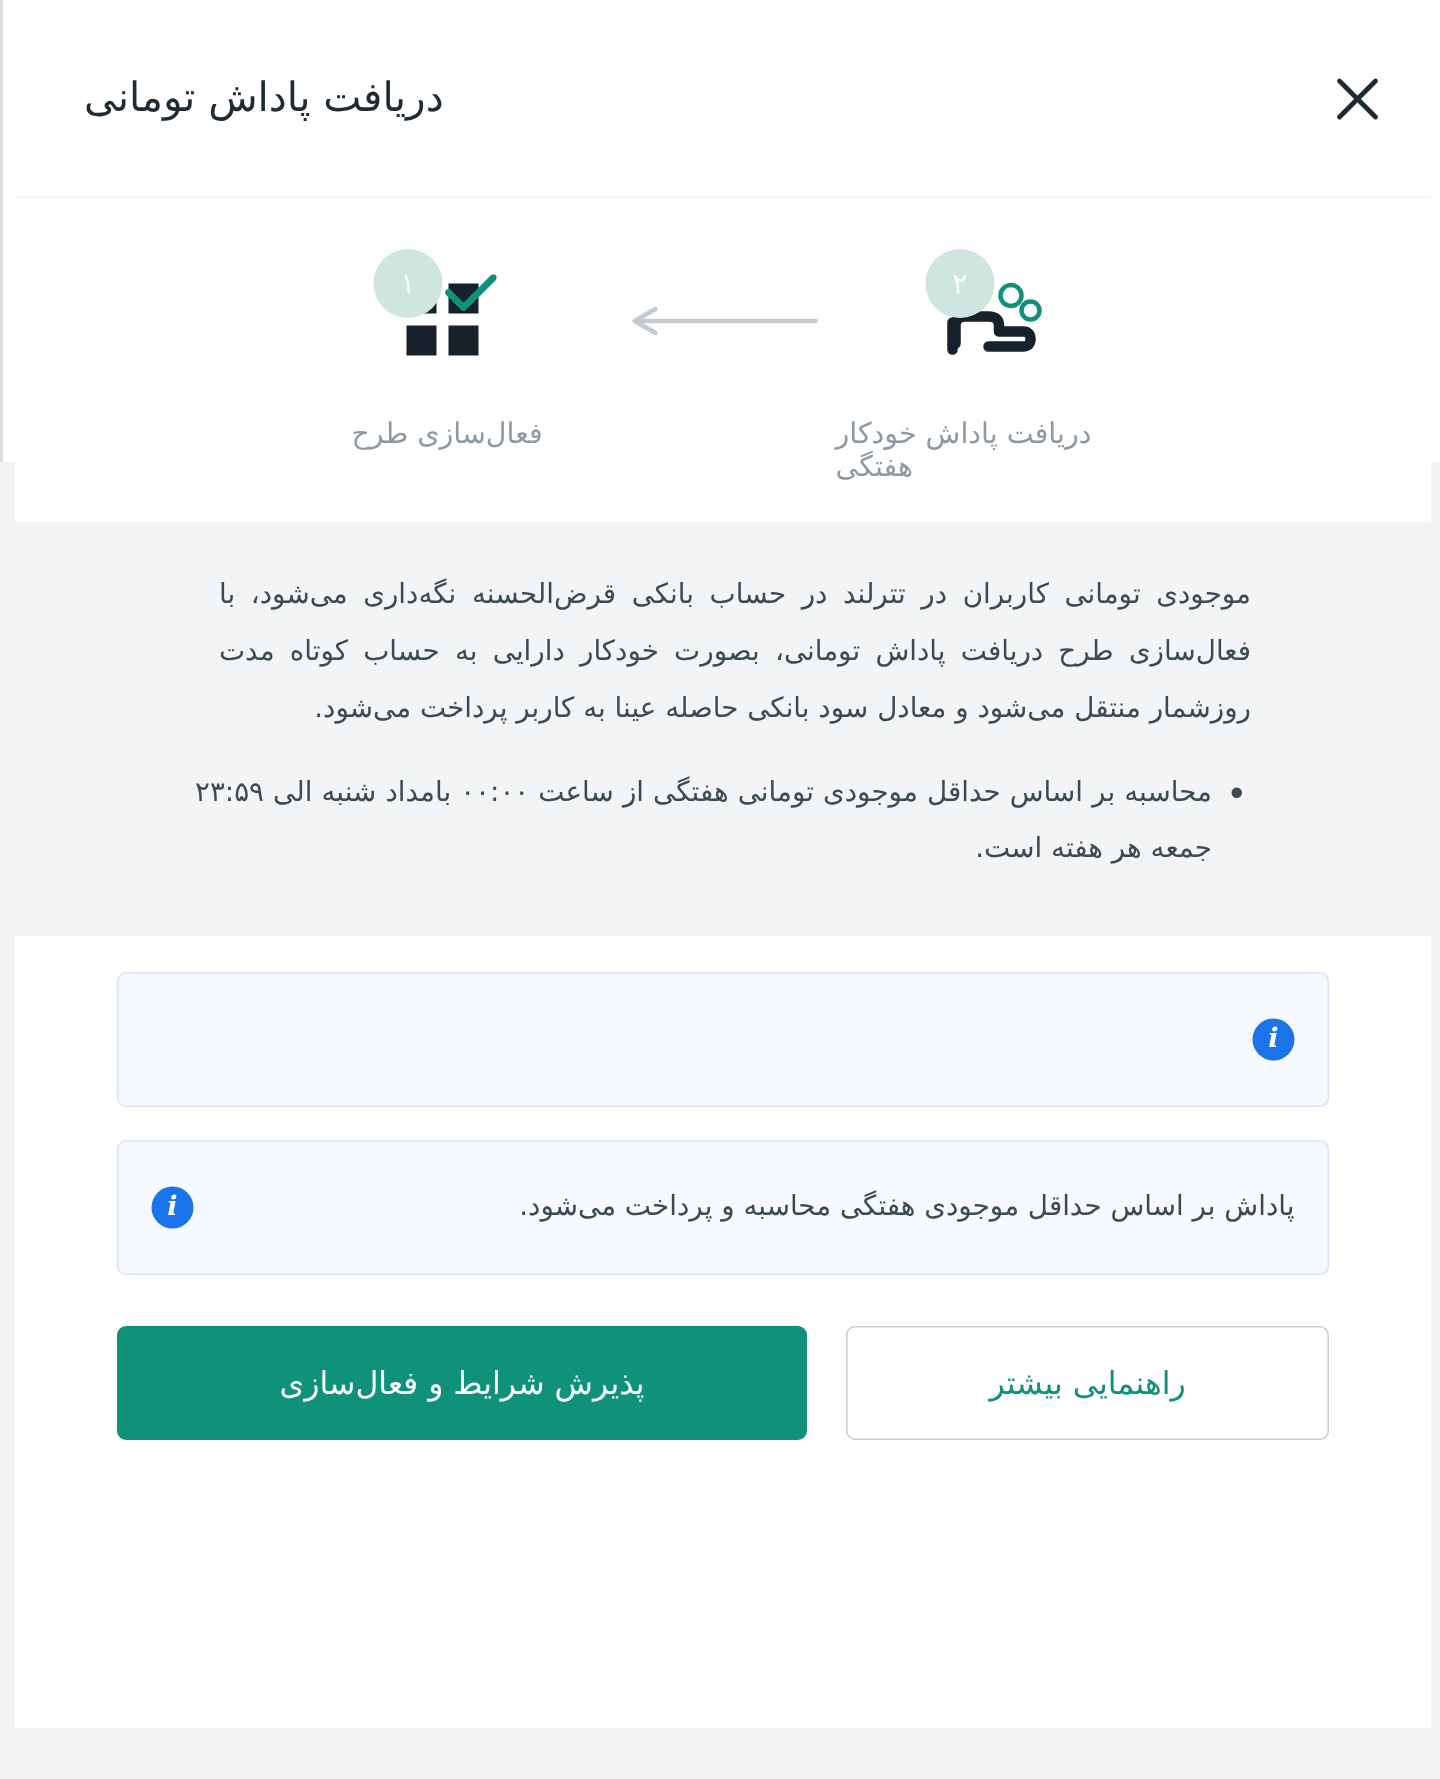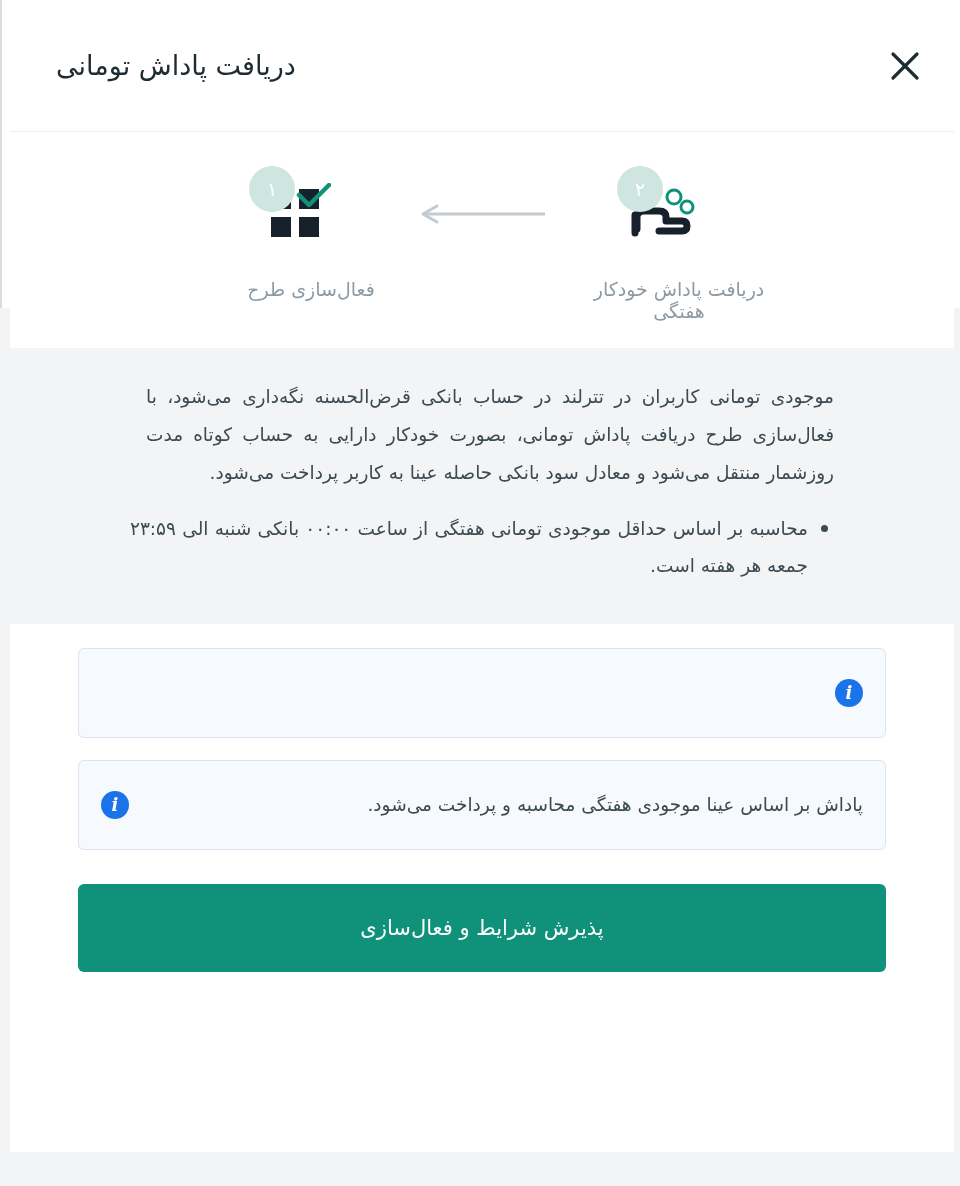--- a/index.html
+++ b/index.html
@@ -111,22 +111,21 @@
     color: #ffffff;
     display: flex;
     align-items: center;
     justify-content: center;
     font-size: 19px;
   }
   .step-label {
     margin-top: 16px;
     font-size: 19px;
     color: #8d9aa3;
-    text-align: center;
-    margin-left: 26px;
+    text-align: left;
   }
   .step-arrow {
     width: 150px;
     height: 96px;
     display: flex;
     align-items: center;
     justify-content: center;
   }
 
   
@@ -207,21 +206,21 @@
   }
 
   
   .actions {
     padding: 12px 68px 0 68px;
     display: flex;
     gap: 26px;
     background: #fff;
   }
   .btn {
-    height: 88px;
+    height: 76px;
     border-radius: 6px;
     font-size: 21px;
     display: flex;
     align-items: center;
     justify-content: center;
     cursor: pointer;
     font-family: inherit;
   }
   .btn-primary {
     flex: 1 1 60%;
@@ -295,32 +294,33 @@
         </svg>
       </div>
       <div class="step-label">فعال‌سازی طرح</div>
     </div>
 
   </div>
 
   <div class="desc-block">
     <p class="desc-paragraph">موجودی تومانی کاربران در تترلند در حساب بانکی قرض‌الحسنه نگه‌داری می‌شود، با فعال‌سازی طرح دریافت پاداش تومانی، بصورت خودکار دارایی به حساب کوتاه مدت روزشمار منتقل می‌شود و معادل سود بانکی حاصله عینا به کاربر پرداخت می‌شود.</p>
     <ul class="desc-list">
-      <li>محاسبه بر اساس حداقل موجودی تومانی هفتگی از ساعت ۰۰:۰۰ بانکی شنبه الی ۲۳:۵۹ جمعه هر هفته است.</li>
+      <li>محاسبه بر اساس حداقل موجودی تومانی هفتگی از ساعت ۰۰:۰۰ بامداد شنبه الی ۲۳:۵۹ جمعه هر هفته است.</li>
     </ul>
   </div>
 
   <div class="notes">
     <div class="note">
       <div class="note-icon">i</div>
     </div>
     <div class="note">
-      <div class="note-text">پاداش بر اساس عینا موجودی هفتگی محاسبه و پرداخت می‌شود.</div>
+      <div class="note-text">پاداش بر اساس حداقل موجودی هفتگی محاسبه و پرداخت می‌شود.</div>
       <div class="note-icon">i</div>
     </div>
   </div>
 
   <div class="actions">
+    <button class="btn btn-secondary">راهنمایی بیشتر</button>
     <button class="btn btn-primary">پذیرش شرایط و فعال‌سازی</button>
   </div>
 
   <div class="modal-footer-space"></div>
 </div>
 
 </body></html>

